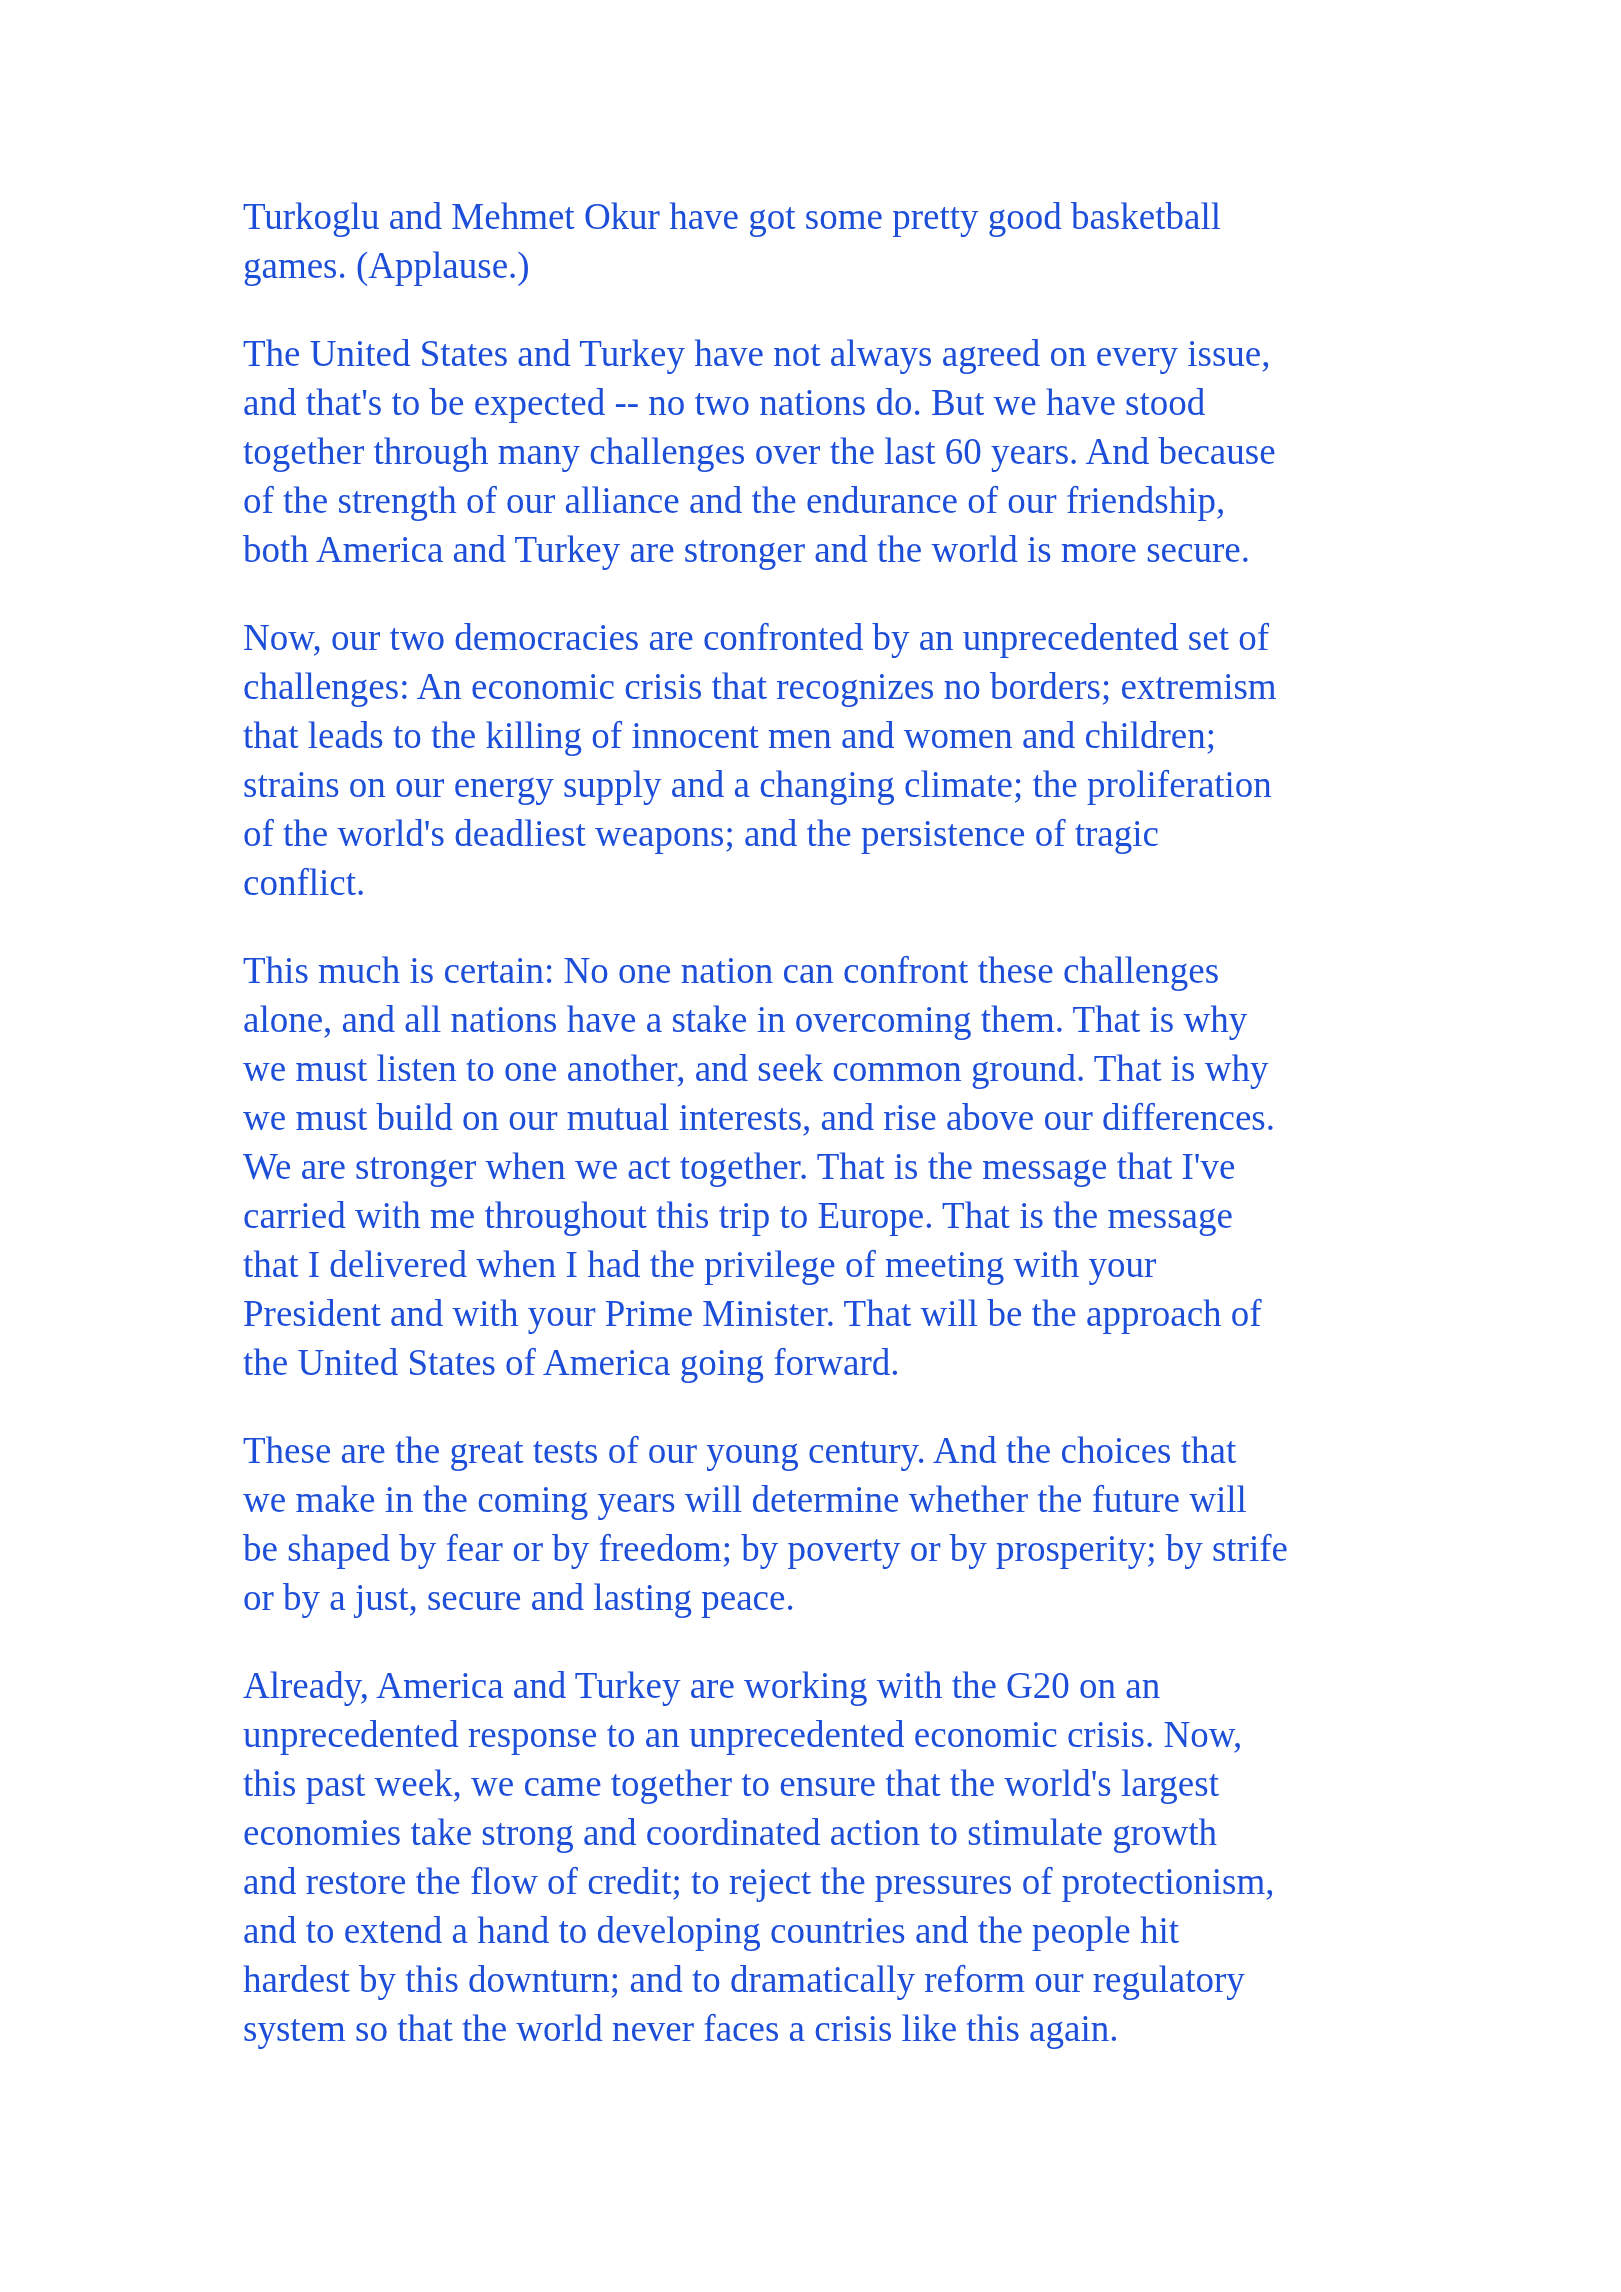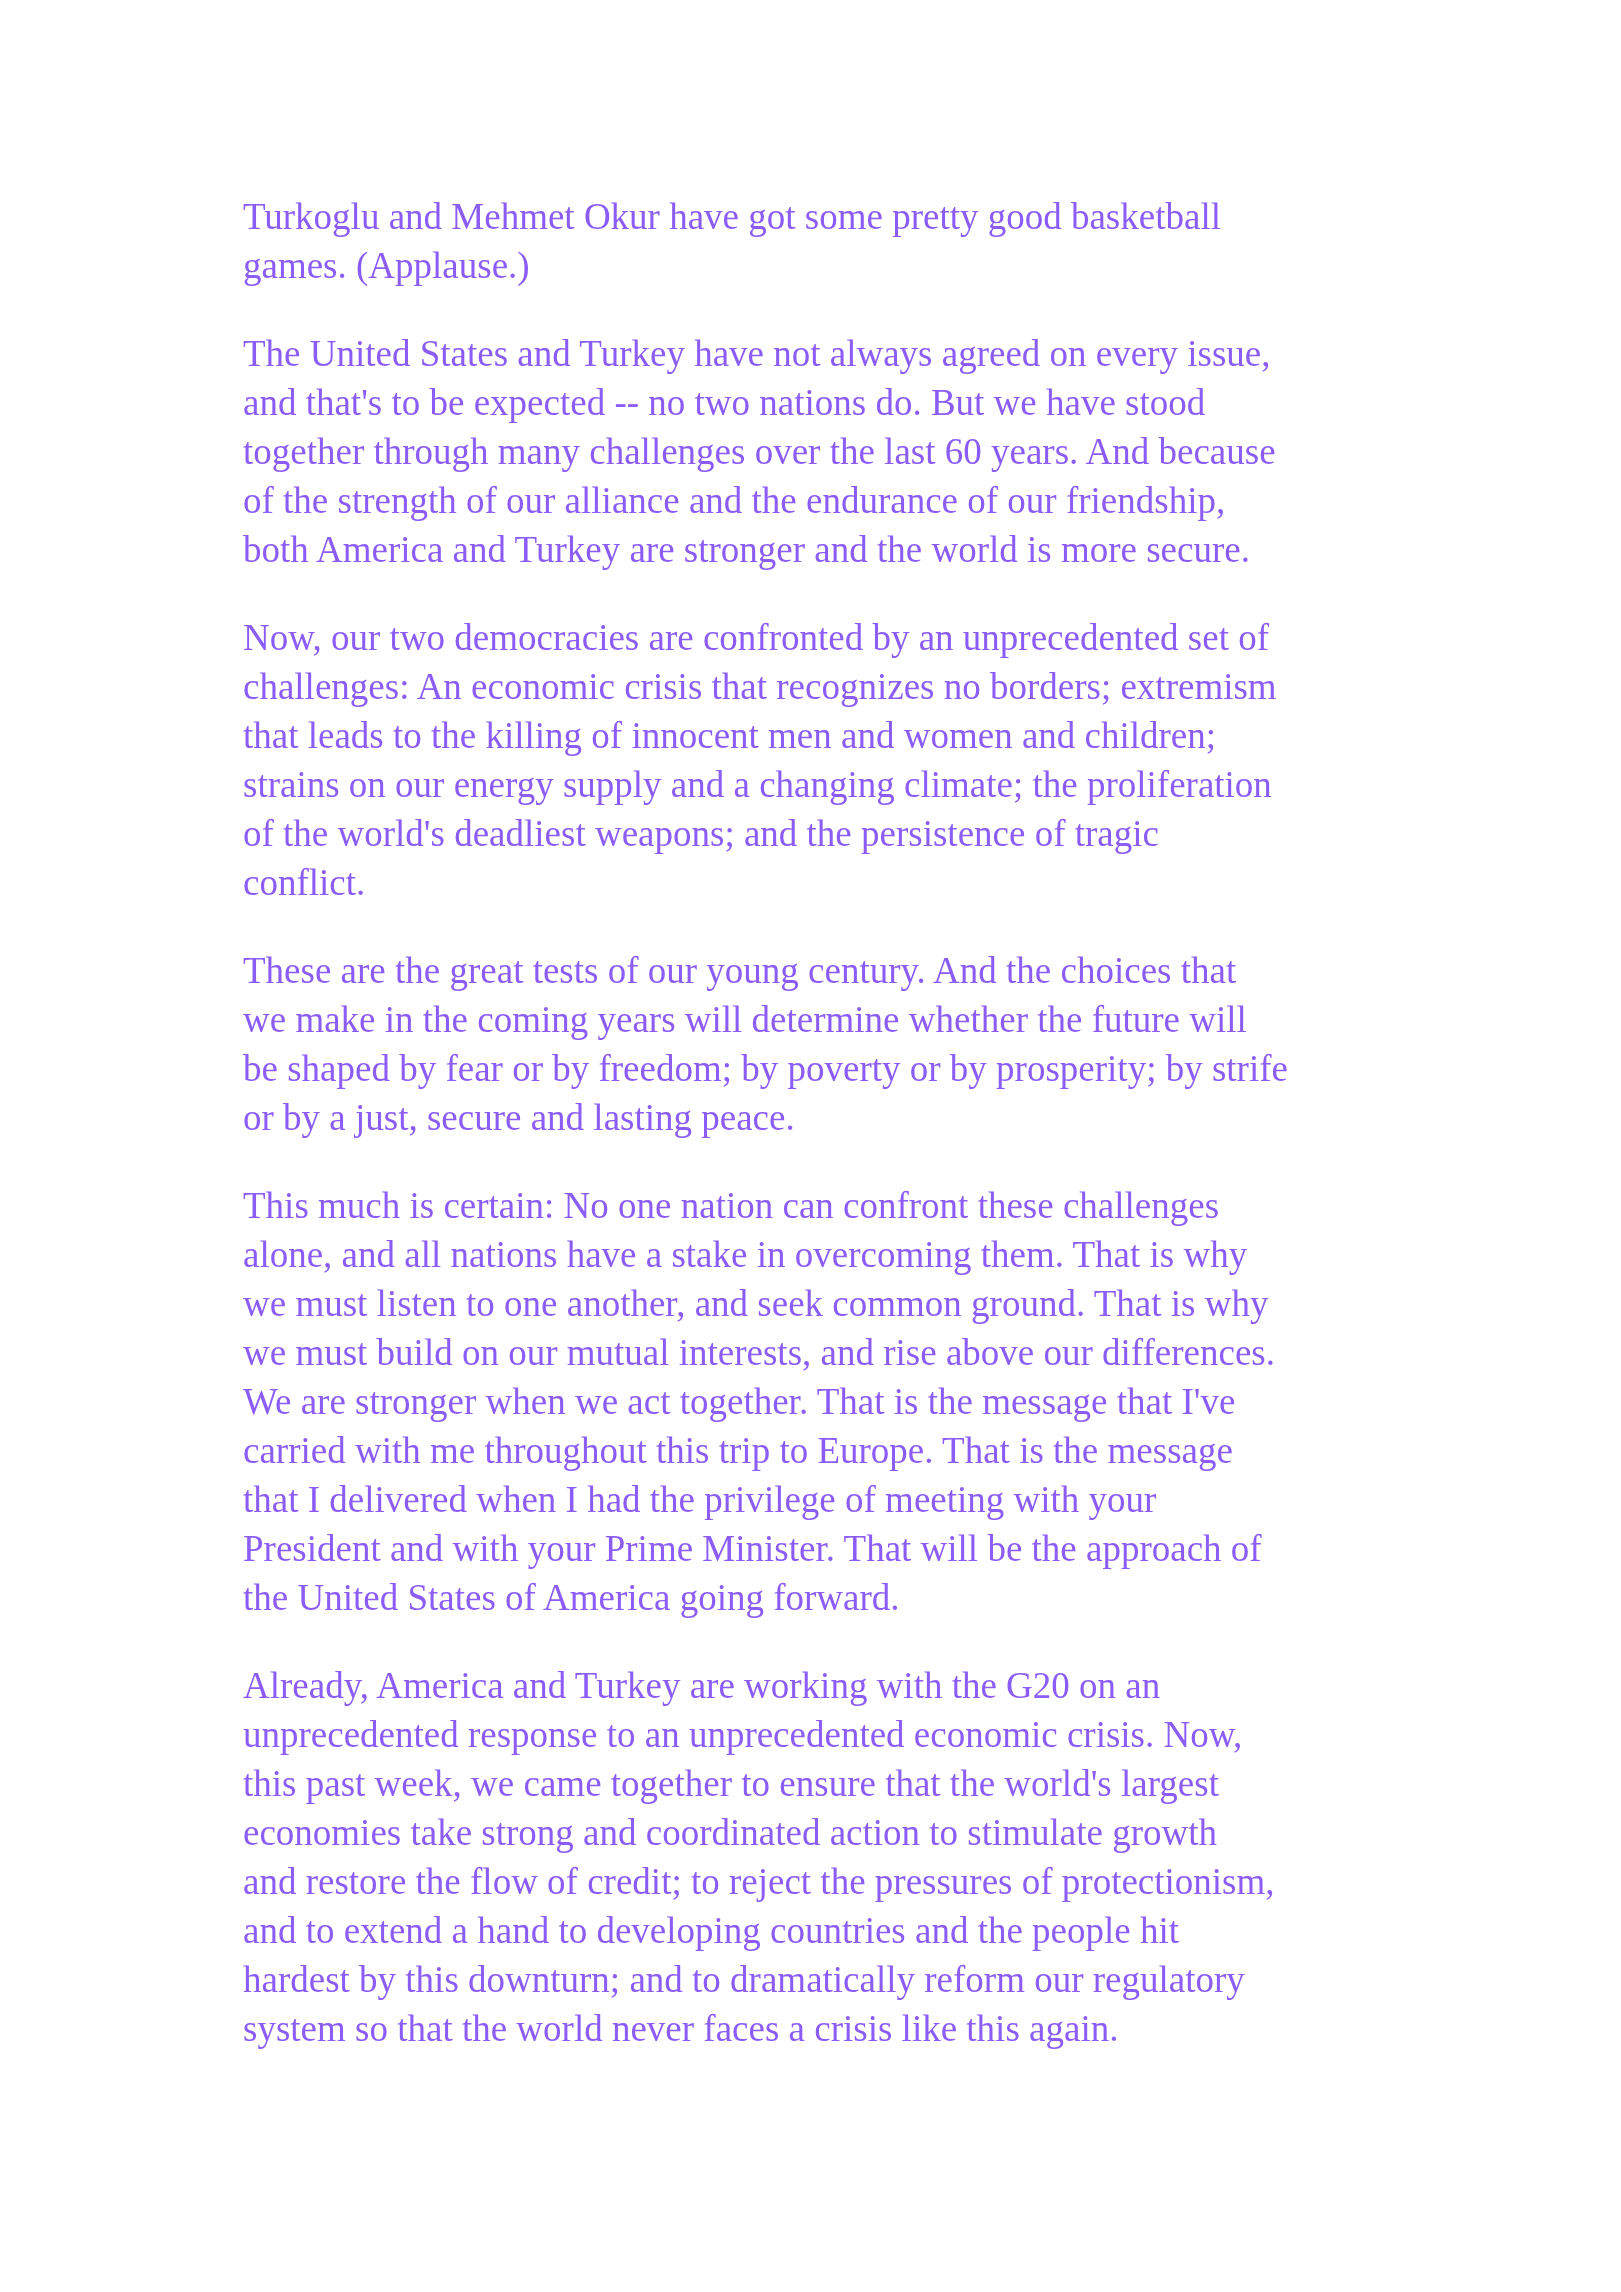--- a/index.html
+++ b/index.html
@@ -18,21 +18,21 @@
     position: absolute;
     left: 243px;
     top: 192px;
     width: 1264px;
   }
   .para {
     margin: 0 0 39px 0;
     font-family: "Liberation Serif", serif;
     font-size: 37px;
     line-height: 49px;
-    color: #8b5cf6;
+    color: #1d4ed8;
     white-space: pre-line;
   }
 </style>
 </head>
 <body>
 
 <div class="page">
   <div class="text-block">
     <p class="para">Turkoglu and Mehmet Okur have got some pretty good basketball
 games. (Applause.)</p>
@@ -40,33 +40,33 @@
 and that's to be expected -- no two nations do. But we have stood
 together through many challenges over the last 60 years. And because
 of the strength of our alliance and the endurance of our friendship,
 both America and Turkey are stronger and the world is more secure.</p>
     <p class="para">Now, our two democracies are confronted by an unprecedented set of
 challenges: An economic crisis that recognizes no borders; extremism
 that leads to the killing of innocent men and women and children;
 strains on our energy supply and a changing climate; the proliferation
 of the world's deadliest weapons; and the persistence of tragic
 conflict.</p>
-    <p class="para">These are the great tests of our young century. And the choices that
-we make in the coming years will determine whether the future will
-be shaped by fear or by freedom; by poverty or by prosperity; by strife
-or by a just, secure and lasting peace.</p>
     <p class="para">This much is certain: No one nation can confront these challenges
 alone, and all nations have a stake in overcoming them. That is why
 we must listen to one another, and seek common ground. That is why
 we must build on our mutual interests, and rise above our differences.
 We are stronger when we act together. That is the message that I've
 carried with me throughout this trip to Europe. That is the message
 that I delivered when I had the privilege of meeting with your
 President and with your Prime Minister. That will be the approach of
 the United States of America going forward.</p>
+    <p class="para">These are the great tests of our young century. And the choices that
+we make in the coming years will determine whether the future will
+be shaped by fear or by freedom; by poverty or by prosperity; by strife
+or by a just, secure and lasting peace.</p>
     <p class="para">Already, America and Turkey are working with the G20 on an
 unprecedented response to an unprecedented economic crisis. Now,
 this past week, we came together to ensure that the world's largest
 economies take strong and coordinated action to stimulate growth
 and restore the flow of credit; to reject the pressures of protectionism,
 and to extend a hand to developing countries and the people hit
 hardest by this downturn; and to dramatically reform our regulatory
 system so that the world never faces a crisis like this again.</p>
   </div>
 </div>

